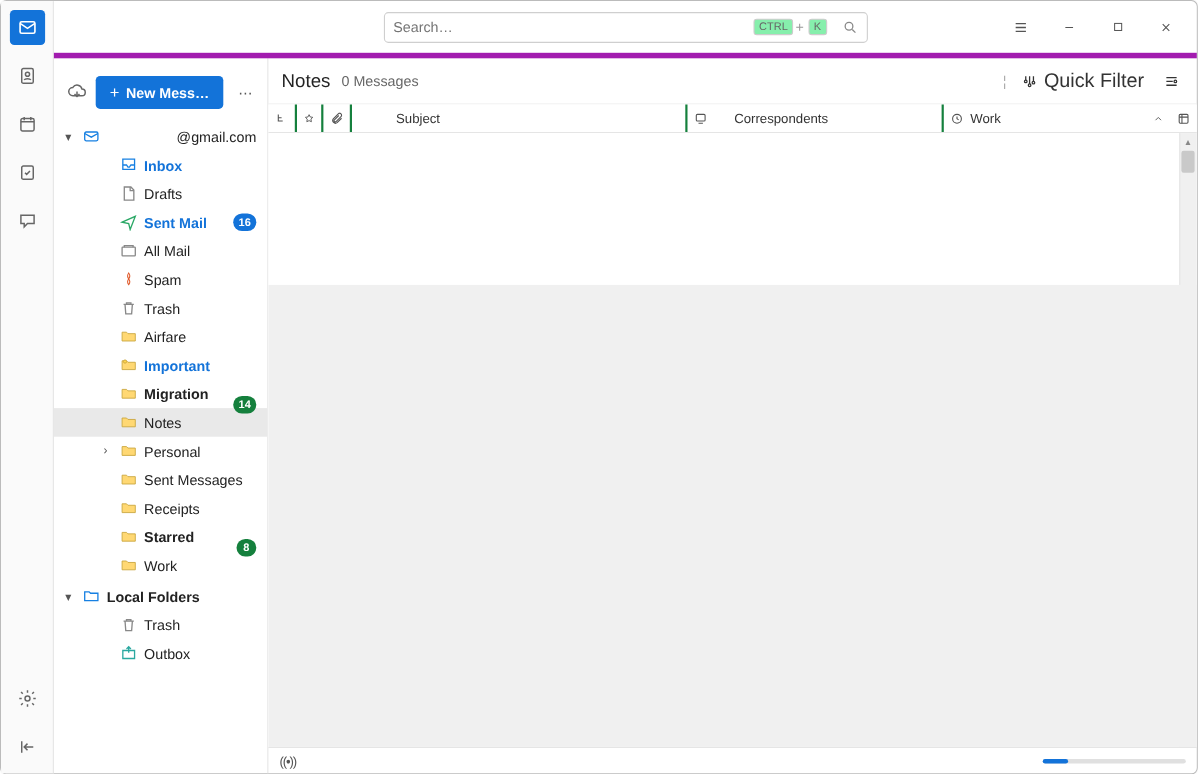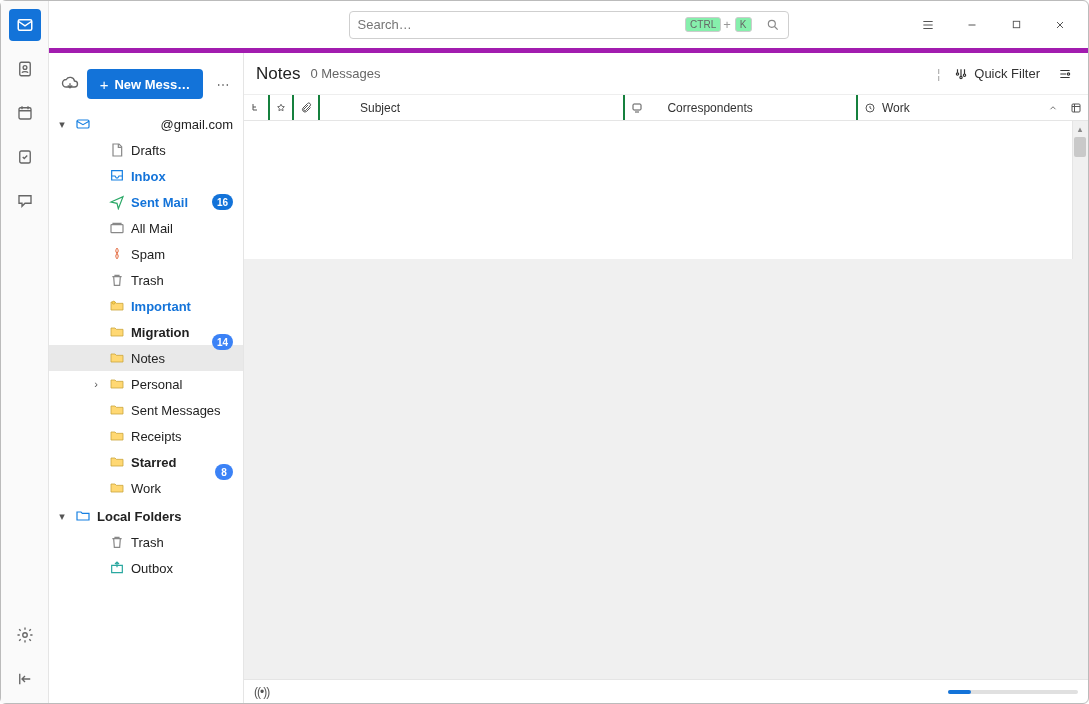--- a/index.html
+++ b/index.html
@@ -25,28 +25,28 @@
 .tree { flex: 1; overflow-y: auto; padding-bottom: 8px; }
 .tree-row { display: flex; align-items: center; height: 26px; padding: 0 10px 0 6px; cursor: pointer; gap: 6px; }
 .tree-row.selected { background: #e9e9e9; }
 .tree-row .chevron { width: 14px; display: flex; justify-content: center; color: #555; font-size: 11px; }
 .tree-row .ficon { width: 16px; height: 16px; display: flex; align-items: center; justify-content: center; }
 .tree-row .flabel { flex: 1; white-space: nowrap; overflow: hidden; text-overflow: ellipsis; }
 .tree-row .flabel.bold { font-weight: 600; }
 .tree-row .flabel.blue { color: #1373d9; }
 .tree-row .flabel.account { font-weight: 400; }
 .badge { background: #1373d9; color: #fff; border-radius: 9px; min-width: 18px; height: 16px; font-size: 10px; font-weight: 700; display: flex; align-items: center; justify-content: center; padding: 0 5px; }
-.badge.gray { background: #3b82f6; color: #fff; margin-top: 20px; }
+.badge.gray { background: #15803d; color: #fff; margin-top: 20px; }
 .indent-2 { padding-left: 40px; }
 .content { flex: 1; display: flex; flex-direction: column; min-width: 0; }
 .content-header { height: 42px; display: flex; align-items: center; padding: 0 12px; gap: 10px; border-bottom: 1px solid #eee; }
 .folder-title { font-size: 17px; font-weight: 400; }
 .msg-count { color: #666; font-size: 13px; }
 .content-header .right { margin-left: auto; display: flex; align-items: center; gap: 8px; color: #333; }
-.qf-btn { display: flex; align-items: center; gap: 6px; cursor: pointer; font-size: 13px; padding: 4px 6px; }
+.qf-btn { display: flex; align-items: center; gap: 6px; cursor: pointer; font-size: 18px; padding: 4px 6px; }
 .list-header { height: 26px; display: flex; align-items: center; border-bottom: 1px solid #e5e5e5; background: #fff; font-size: 12px; color: #333; position: relative; }
 .col { display: flex; align-items: center; gap: 6px; padding: 0 6px; border-right: 2px solid #15803d; height: 100%; }
 .col.thread { width: 26px; justify-content: center; }
 .col.star { width: 24px; justify-content: center; }
 .col.attach { width: 26px; justify-content: center; }
 .col.subject { flex: 2; }
 .col.corr { flex: 1.5; }
 .col.date { width: 230px; }
 .col .sort { margin-left: auto; color: #666; }
 .col .picker { color: #666; cursor: pointer; }
@@ -174,40 +174,40 @@
                   <rect x="3" y="6" width="18" height="12" rx="2"></rect>
                   <path d="M3 8l9 5 9-5"></path>
                 </svg>
             </span>
             <span class="flabel account" style="text-align:right;">@gmail.com</span>
           </div>
           <div id="account-folders">
               <div class="tree-row indent-2">
                 <span class="chevron"></span>
                 <span class="ficon">
+                  <svg width="16" height="16" viewBox="0 0 24 24" fill="none" stroke="#1780e2" stroke-width="1.8">
+                    <path d="M4 4h16v14H4z"></path>
+                    <path d="M4 12h5l2 3h2l2-3h5"></path>
+                  </svg>
+                </span>
+                <span class="flabel bold blue">Inbox</span>
+              </div>
+              <div class="tree-row indent-2">
+                <span class="chevron"></span>
+                <span class="ficon">
                   <svg width="16" height="16" viewBox="0 0 24 24" fill="none" stroke="#888" stroke-width="1.8">
                     <path d="M6 3h9l4 4v14H6z"></path>
                     <path d="M14 3v5h5"></path>
                   </svg>
                 </span>
                 <span class="flabel">Drafts</span>
               </div>
               <div class="tree-row indent-2">
                 <span class="chevron"></span>
                 <span class="ficon">
-                  <svg width="16" height="16" viewBox="0 0 24 24" fill="none" stroke="#1780e2" stroke-width="1.8">
-                    <path d="M4 4h16v14H4z"></path>
-                    <path d="M4 12h5l2 3h2l2-3h5"></path>
-                  </svg>
-                </span>
-                <span class="flabel bold blue">Inbox</span>
-              </div>
-              <div class="tree-row indent-2">
-                <span class="chevron"></span>
-                <span class="ficon">
                   <svg width="16" height="16" viewBox="0 0 24 24" fill="none" stroke="#2aa866" stroke-width="1.8">
                     <path d="M3 12l18-8-7 18-2-8z"></path>
                   </svg>
                 </span>
                 <span class="flabel bold blue">Sent Mail</span>
                 <span class="badge ">16</span>
               </div>
               <div class="tree-row indent-2">
                 <span class="chevron"></span>
                 <span class="ficon">
@@ -228,20 +228,29 @@
                 <span class="flabel">Spam</span>
               </div>
               <div class="tree-row indent-2">
                 <span class="chevron"></span>
                 <span class="ficon">
                   <svg width="16" height="16" viewBox="0 0 24 24" fill="none" stroke="#888" stroke-width="1.8">
                     <path d="M5 7h14M9 7V5h6v2M7 7l1 13h8l1-13"></path>
                   </svg>
                 </span>
                 <span class="flabel">Trash</span>
+              </div>
+              <div class="tree-row indent-2">
+                <span class="chevron"></span>
+                <span class="ficon">
+                  <svg width="16" height="16" viewBox="0 0 24 24" fill="#ffd873" stroke="#caa63e" stroke-width="1.2">
+                    <path d="M3 6h6l2 2h10v10H3z"></path>
+                  </svg>
+                </span>
+                <span class="flabel">Airfare</span>
               </div>
               <div class="tree-row indent-2">
                 <span class="chevron"></span>
                 <span class="ficon">
                   <svg width="16" height="16" viewBox="0 0 24 24" fill="#ffd873" stroke="#caa63e" stroke-width="1.2">
                     <path d="M3 6h6l2 2h10v10H3z"></path>
                     <circle cx="7" cy="7" r="2.2" fill="#ffd34d" stroke="#caa63e"></circle>
                   </svg>
                 </span>
                 <span class="flabel bold blue">Important</span>

